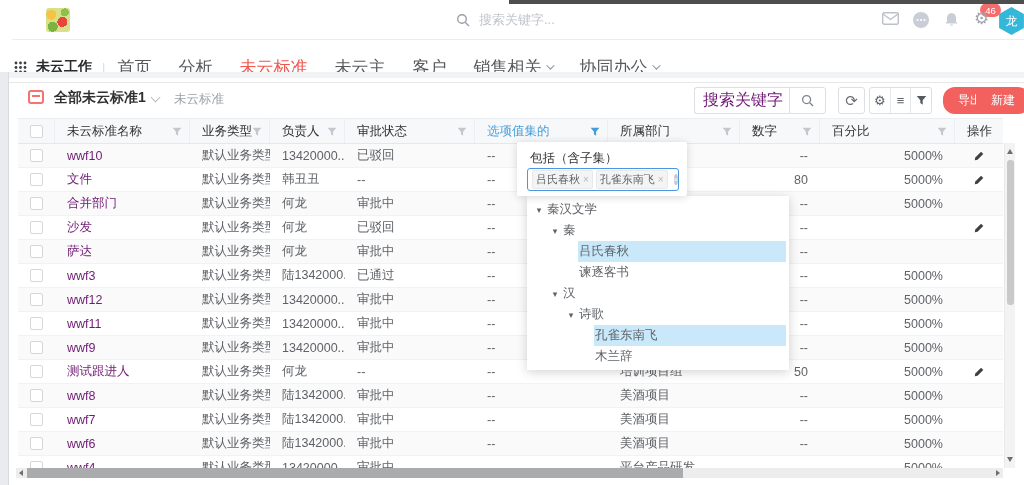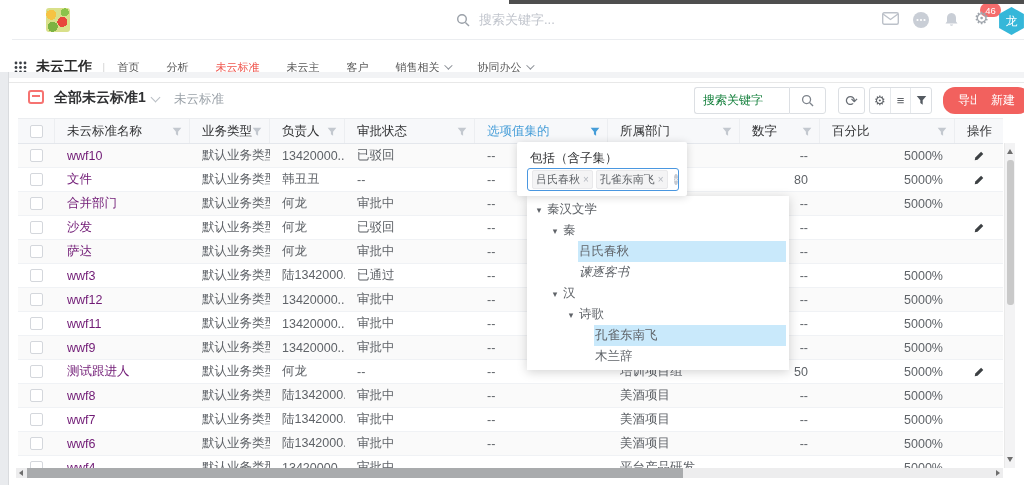--- a/index.html
+++ b/index.html
@@ -22,36 +22,36 @@
   .badge { position:absolute; left:948px; top:3px; min-width:21px; height:14px; padding:0 4px; background:#f56c6c; border-radius:8px; color:#fff; font-size:9.5px; display:flex; align-items:center; justify-content:center;margin-left:20px; }
   .avatar { position:absolute; left:986px; top:7px; width:27px; height:28px; background:#35b7d9; color:#fff; font-size:12px; display:flex; align-items:center; justify-content:center;
     clip-path:polygon(50% 0%, 96% 25%, 96% 75%, 50% 100%, 4% 75%, 4% 25%); }
 
   
   .navbar { position:absolute; left:0; top:52px; width:1024px; height:31px; background:#fff; border-bottom:1px solid #e8e8e8; display:flex; align-items:center; }
   .grid-icon { margin-left:14px; }
   .app-label { margin-left:9px; font-size:14px; font-weight:bold; color:#2b2b2b; }
   .nav-div { margin:0 12px 0 10px; color:#dcdcdc; font-size:13px; }
   .nav-tabs { display:flex; align-items:center; gap:27px; }
-  .tab { font-size:11px; color:#595959; cursor:default; display:flex; align-items:center; gap:5px; }
+  .tab { font-size:17px; color:#595959; cursor:default; display:flex; align-items:center; gap:5px; }
   .tab.active { color:#f0574f; }
   .chev { width:6px; height:6px; border-right:1.5px solid #8a8f96; border-bottom:1.5px solid #8a8f96; transform:rotate(45deg) translateY(-2px); display:inline-block; }
 
   .gray-band { position:absolute; left:0; top:72px; width:1024px; height:6px; background:#f2f3f5; }
   .left-strip { position:absolute; left:0; top:72px; width:9px; height:413px; background:#e9ebee; border-right:1px solid #d9dbde; }
 
   
   .view-icon { position:absolute; left:28px; top:90px; width:16px; height:14px; border:2px solid #f67371; border-radius:3px; }
   .view-icon:after { content:''; position:absolute; left:2px; right:2px; top:3px; height:2px; background:#f67371; }
   .view-title { position:absolute; left:54px; top:89px; font-size:14px; font-weight:bold; color:#303133; }
   .title-chev { position:absolute; left:152px; top:94px; width:7px; height:7px; border-right:1.5px solid #b9bec4; border-bottom:1.5px solid #b9bec4; transform:rotate(45deg); }
   .breadcrumb { position:absolute; left:174px; top:91px; font-size:12.5px; color:#9aa1a8; }
 
   .list-search { position:absolute; left:694px; top:87px; width:132px; height:27px; display:flex; }
-  .list-search .inp { flex:1; border:1px solid #dcdfe3; border-right:none; border-radius:3px 0 0 3px; display:flex; align-items:center; padding-left:8px; color:#15803d; font-size:12px; background:#fff; }
+  .list-search .inp { flex:1; border:1px solid #dcdfe3; border-right:none; border-radius:3px 0 0 3px; display:flex; align-items:center; padding-left:8px; color:#701a75; font-size:16px; background:#fff; }
   .list-search .sbtn { width:37px; border:1px solid #dcdfe3; border-radius:0 3px 3px 0; display:flex; align-items:center; justify-content:center; background:#fff; }
   .tool-btn { position:absolute; top:87px; height:27px; border:1px solid #dcdfe3; border-radius:3px; background:#fff; display:flex; align-items:center; justify-content:center; color:#6a6f76; }
   .btn-refresh { left:838px; width:27px; font-size:15px; }
   .btn-group { position:absolute; left:869px; top:87px; width:63px; height:27px; border:1px solid #dcdfe3; border-radius:3px; background:#fff; display:flex; }
   .gbtn { flex:1; display:flex; align-items:center; justify-content:center; border-right:1px solid #e6e9ec; color:#5f6368; }
   .gbtn:last-child { border-right:none; }
   .red-btn { position:absolute; top:87px; width:54px; height:27px; background:#f2615e; border-radius:12px; color:#fff; font-size:12px; display:flex; align-items:center; justify-content:center; }
 
   
   .tgrid { display:grid; grid-template-columns:37px 135px 80px 75px 130px 133px 132px 80px 135px 48px; }
@@ -534,21 +534,21 @@
         <span class="tree-label">秦汉文学</span>
       </div>
       <div class="tree-row" style="padding-left: 21px;">
         <span class="tree-arrow">▾</span>
         <span class="tree-label">秦</span>
       </div>
       <div class="tree-row" style="padding-left: 37px;">
         <span class="tree-arrow"></span>
         <span class="tree-label selected">吕氏春秋</span>
       </div>
-      <div class="tree-row" style="padding-left: 37px; font-style: italic;">
+      <div class="tree-row" style="padding-left: 37px;">
         <span class="tree-arrow"></span>
         <span class="tree-label">谏逐客书</span>
       </div>
       <div class="tree-row" style="padding-left: 21px;">
         <span class="tree-arrow">▾</span>
         <span class="tree-label">汉</span>
       </div>
       <div class="tree-row" style="padding-left: 37px;">
         <span class="tree-arrow">▾</span>
         <span class="tree-label">诗歌</span>

